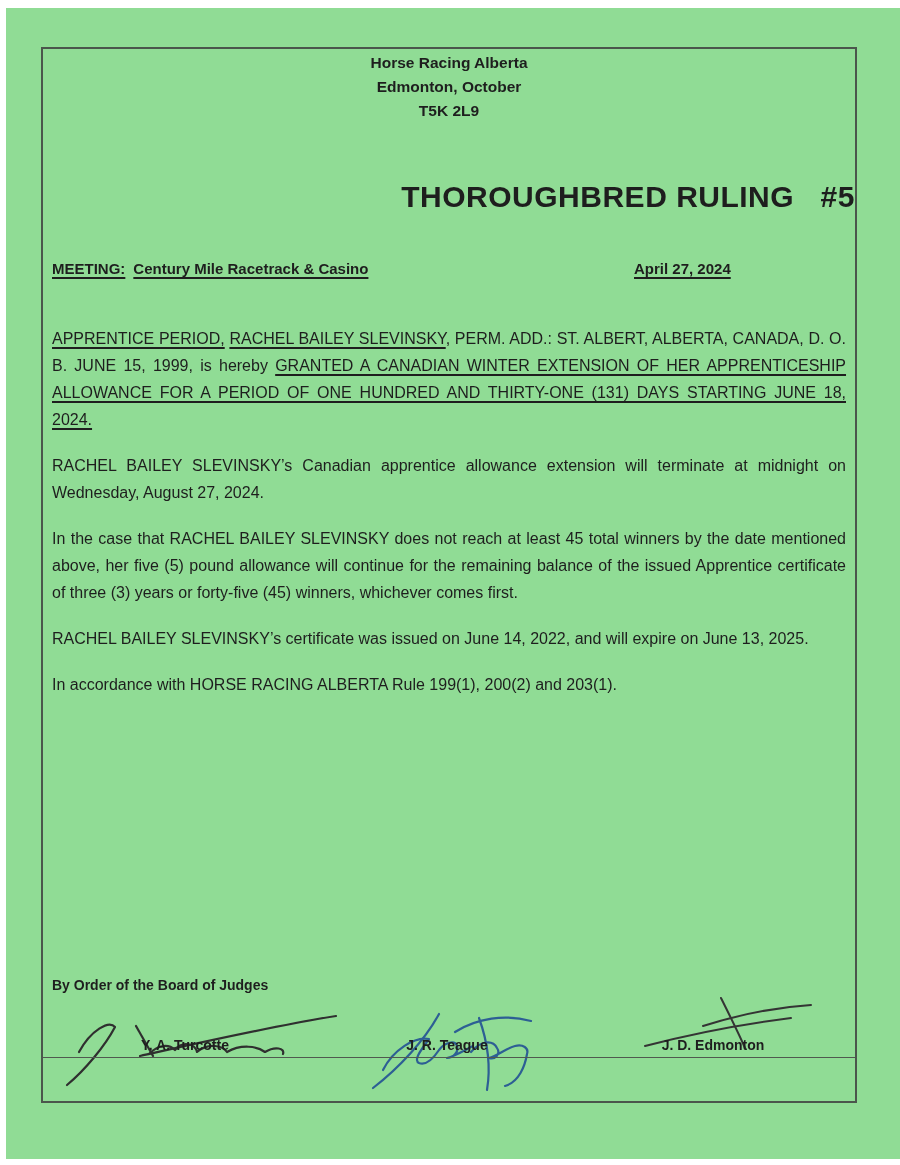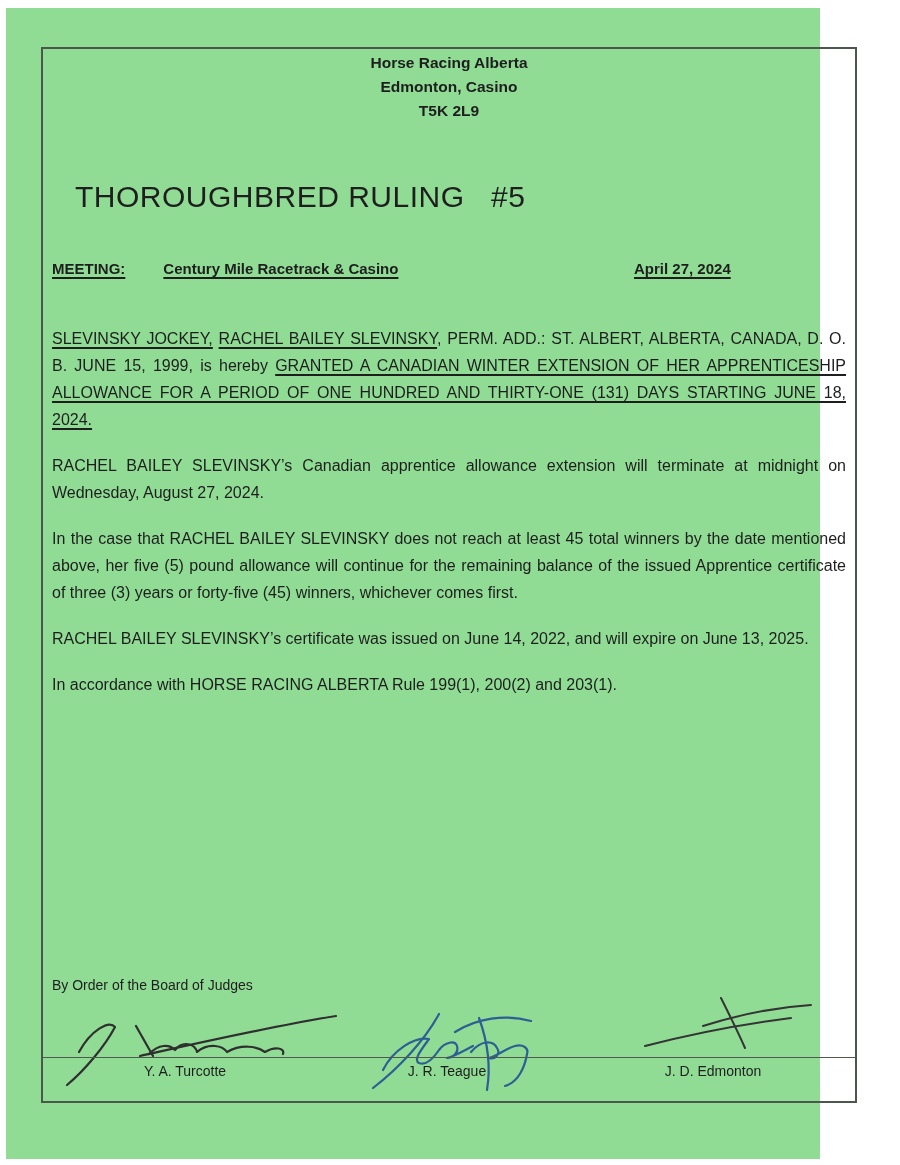--- a/index.html
+++ b/index.html
@@ -2,86 +2,86 @@
 <html><head>
 <meta charset="utf-8">
 <style>
   html,body{margin:0;padding:0;}
   body{
     width:900px;height:1165px;position:relative;background:#ffffff;
     font-family:"Liberation Sans","DejaVu Sans",sans-serif;
     -webkit-font-smoothing:antialiased;
   }
   .sheet{
-    position:absolute;left:6px;top:8px;width:814px;height:1151px;
+    position:absolute;left:6px;top:8px;width:894px;height:1151px;
     background:#90dc95;color:#1e1e1e;
   }
   .frame{
     position:absolute;left:35px;top:39px;width:812px;height:1052px;
     border:2px solid #4b564c;
   }
   .header-block{
     position:absolute;top:2px;left:0;width:100%;text-align:center;
     font-weight:bold;font-size:15.5px;line-height:24px;
   }
   .doc-title{
-    position:absolute;top:131px;left:0;width:100%;text-align:left;
-    font-size:30px;font-weight:400;white-space:pre;letter-spacing:.5px;margin-left:32px;
+    position:absolute;top:131px;left:0;width:100%;text-align:right;
+    font-size:30px;font-weight:700;white-space:pre;letter-spacing:.5px;
   }
   .meeting-row{
     position:absolute;top:211px;left:9px;right:13px;
     font-size:15px;font-weight:bold;
   }
   .meeting-row .ul, .u{
     text-decoration:underline;
     text-underline-offset:3px;
     text-decoration-thickness:1.5px;
   }
-  .meeting-venue{display:inline-block;margin-left:38px;}
+  .meeting-venue{display:inline-block;margin-left:8px;}
   .meeting-date{position:absolute;left:582px;top:0;}
   .bodytext{
     position:absolute;top:276px;left:9px;width:794px;
     font-size:16px;line-height:27px;text-align:justify;
   }
   .bodytext p{margin:0 0 19px 0;}
   .by-order{
     position:absolute;top:928px;left:9px;
-    font-size:14px;font-weight:normal;
+    font-size:14px;font-weight:bold;
   }
   .sig-svg{position:absolute;top:945px;left:0;width:812px;height:150px;overflow:visible;}
   .sig-line{position:absolute;top:1008px;left:0;width:100%;border-top:1px solid #50594f;}
   .sig-name{
-    position:absolute;top:1014px;transform:translateX(-50%);
-    font-size:14px;font-weight:normal;white-space:nowrap;
+    position:absolute;top:988px;transform:translateX(-50%);
+    font-size:14px;font-weight:bold;white-space:nowrap;
   }
   .sig-name.n1{left:142px;}
   .sig-name.n2{left:404px;text-align:right;}
   .sig-name.n3{left:670px;}
 </style>
 </head>
 <body>
 
 <div class="sheet" style="background: rgb(144, 220, 149); color: rgb(30, 30, 30);">
   <div class="frame" style="border-color: rgb(75, 86, 76);">
 
     <div class="header-block">
       <div>Horse Racing Alberta</div>
-      <div>Edmonton, Casino</div>
+      <div>Edmonton, October</div>
       <div>T5K 2L9</div>
     </div>
 
     <div class="doc-title">THOROUGHBRED RULING   #5</div>
 
     <div class="meeting-row">
       <span class="ul">MEETING:</span><span class="ul meeting-venue">Century Mile Racetrack &amp; Casino</span>
       <span class="ul meeting-date">April 27, 2024</span>
     </div>
 
     <div class="bodytext">
-      <p><span class="u">SLEVINSKY JOCKEY,</span><span> </span><span class="u">RACHEL BAILEY SLEVINSKY</span><span>, PERM. ADD.: ST. ALBERT, ALBERTA, CANADA, D. O. B. JUNE 15, 1999, is hereby </span><span class="u">GRANTED A CANADIAN WINTER EXTENSION OF HER APPRENTICESHIP ALLOWANCE FOR A PERIOD OF ONE HUNDRED AND THIRTY-ONE (131) DAYS STARTING JUNE 18, 2024.</span></p>
+      <p><span class="u">APPRENTICE PERIOD,</span><span> </span><span class="u">RACHEL BAILEY SLEVINSKY</span><span>, PERM. ADD.: ST. ALBERT, ALBERTA, CANADA, D. O. B. JUNE 15, 1999, is hereby </span><span class="u">GRANTED A CANADIAN WINTER EXTENSION OF HER APPRENTICESHIP ALLOWANCE FOR A PERIOD OF ONE HUNDRED AND THIRTY-ONE (131) DAYS STARTING JUNE 18, 2024.</span></p>
       <p>RACHEL BAILEY SLEVINSKY’s Canadian apprentice allowance extension will terminate at midnight on Wednesday, August 27, 2024.</p>
       <p>In the case that RACHEL BAILEY SLEVINSKY does not reach at least 45 total winners by the date mentioned above, her five (5) pound allowance will continue for the remaining balance of the issued Apprentice certificate of three (3) years or forty-five (45) winners, whichever comes first.</p>
       <p>RACHEL BAILEY SLEVINSKY’s certificate was issued on June 14, 2022, and will expire on June 13, 2025.</p>
       <p>In accordance with HORSE RACING ALBERTA Rule 199(1), 200(2) and 203(1).</p>
     </div>
 
     <div class="by-order">By Order of the Board of Judges</div>
 
     <svg class="sig-svg" viewBox="0 0 812 150">
       <g fill="none" stroke-width="2.2" stroke-linecap="round" stroke-linejoin="round" stroke="#2f2f2f">

